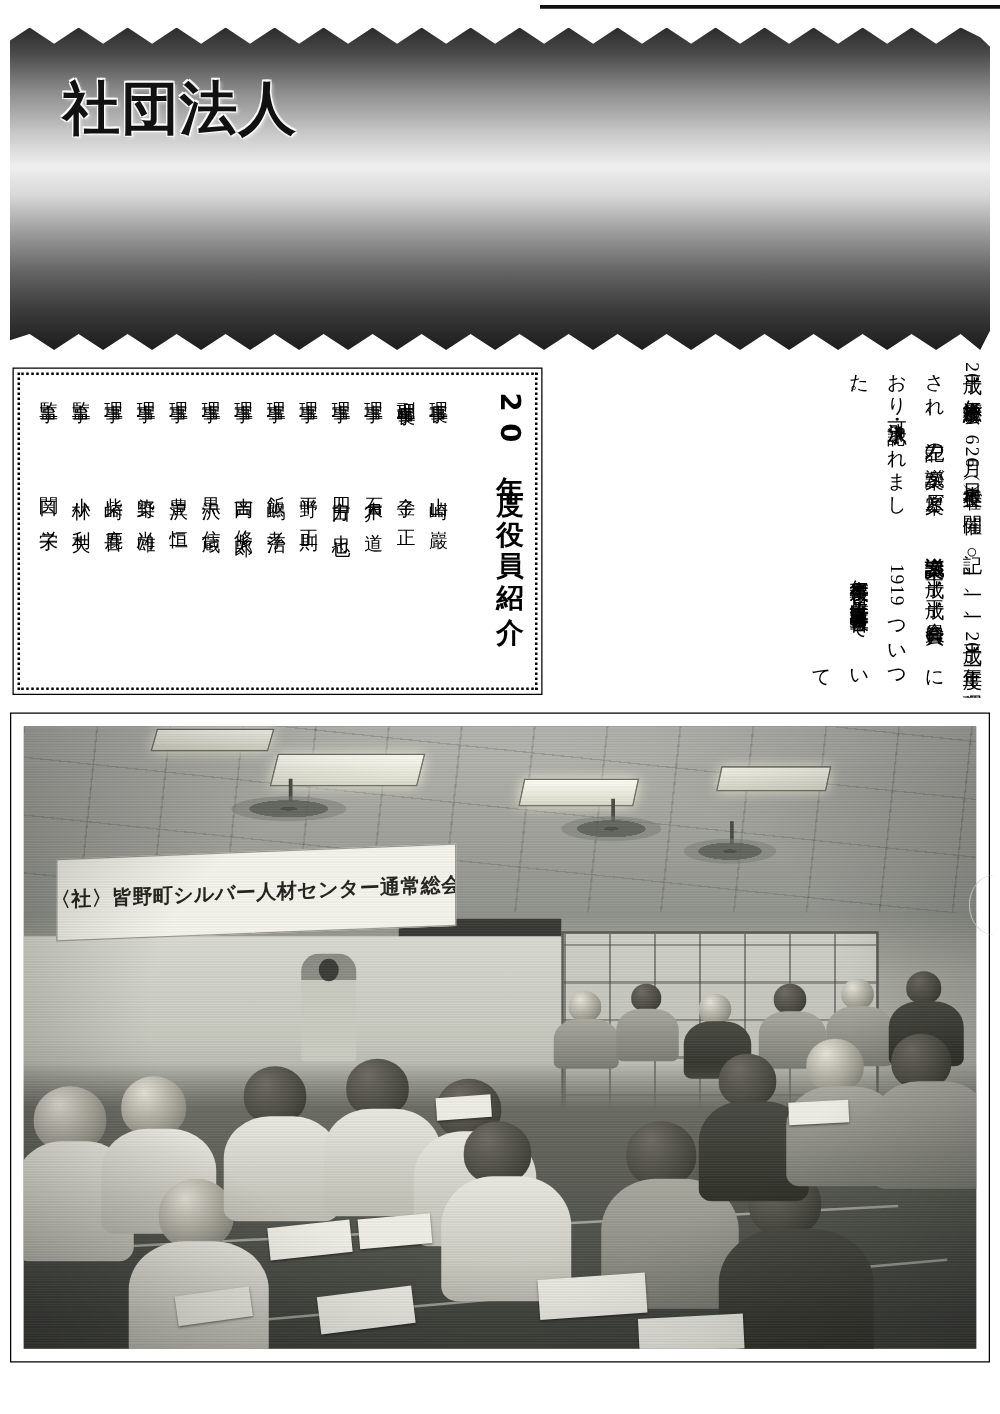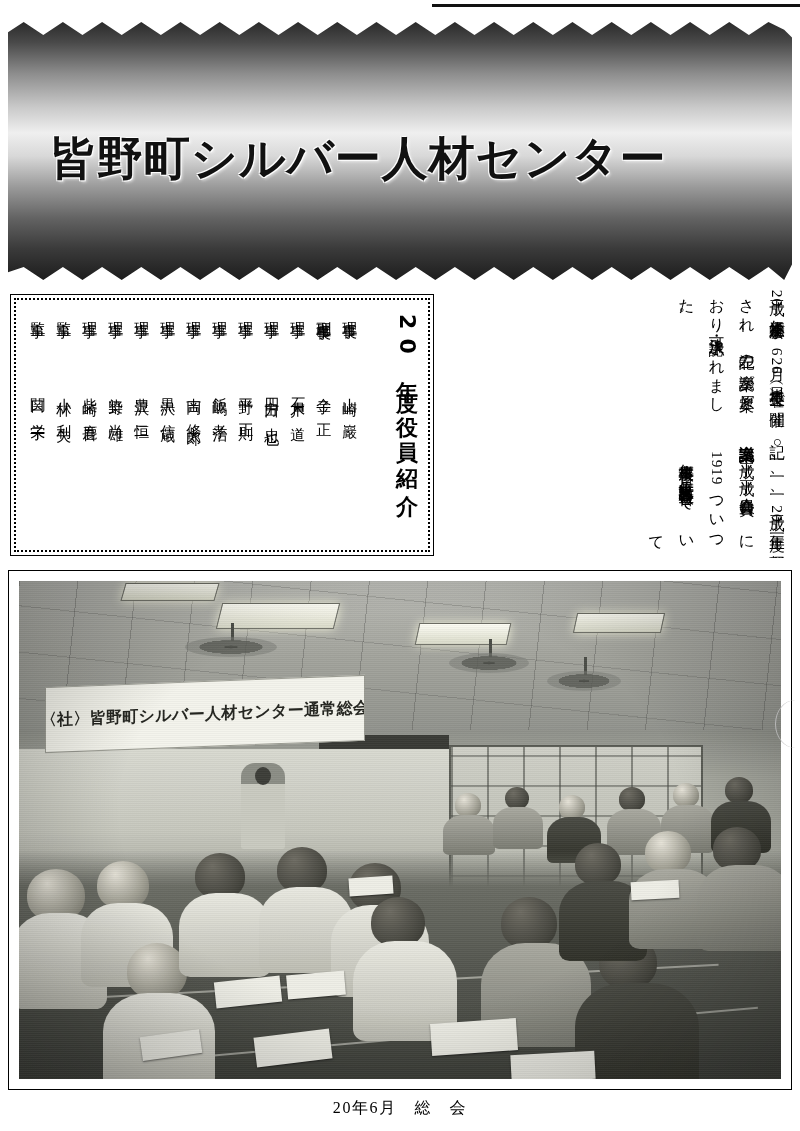--- a/index.html
+++ b/index.html
@@ -347,21 +347,21 @@
 </head>
 <body>
 
 <div class="page">
 
   <div class="top-rule"></div>
 
   <div class="banner-wrap">
     <div class="banner"></div>
     <div class="banner-inner">
-      <div class="bn-line bn-2">皆野町シルバー人材センター</div>
+      <div class="bn-line bn-1">社団法人</div>
     </div>
   </div>
 
   <div class="vtext-block">
     <div class="vpara">平成20年度通常総会が、6月26日（木）長生荘で開催され、左記の議案が原案どおり可決・承認されました。</div>
     <div class="vpara indent">記</div>
     <div class="vpara vmark">○議案</div>
     <div class="vpara sub">一、平成19年度事業報告</div>
     <div class="vpara sub">一、平成19年度収支計算書・監査報告</div>
     <div class="vpara sub">一、平成20年度正会員会費について</div>
@@ -523,15 +523,14 @@
       <div class="papers" style="left:612px; top:300px; width:48px; height:18px; transform:rotate(-3deg);"></div>
       <div class="papers" style="left:122px; top:452px; width:60px; height:24px; transform:rotate(-8deg);"></div>
 
       <div class="vig"></div>
       <div class="grain"></div>
     </div>
   </div>
 
   <div class="corner-arc"></div>
 
-  <div class="caption">20年6月　総　会</div>
 
 </div>
 
 </body></html>

